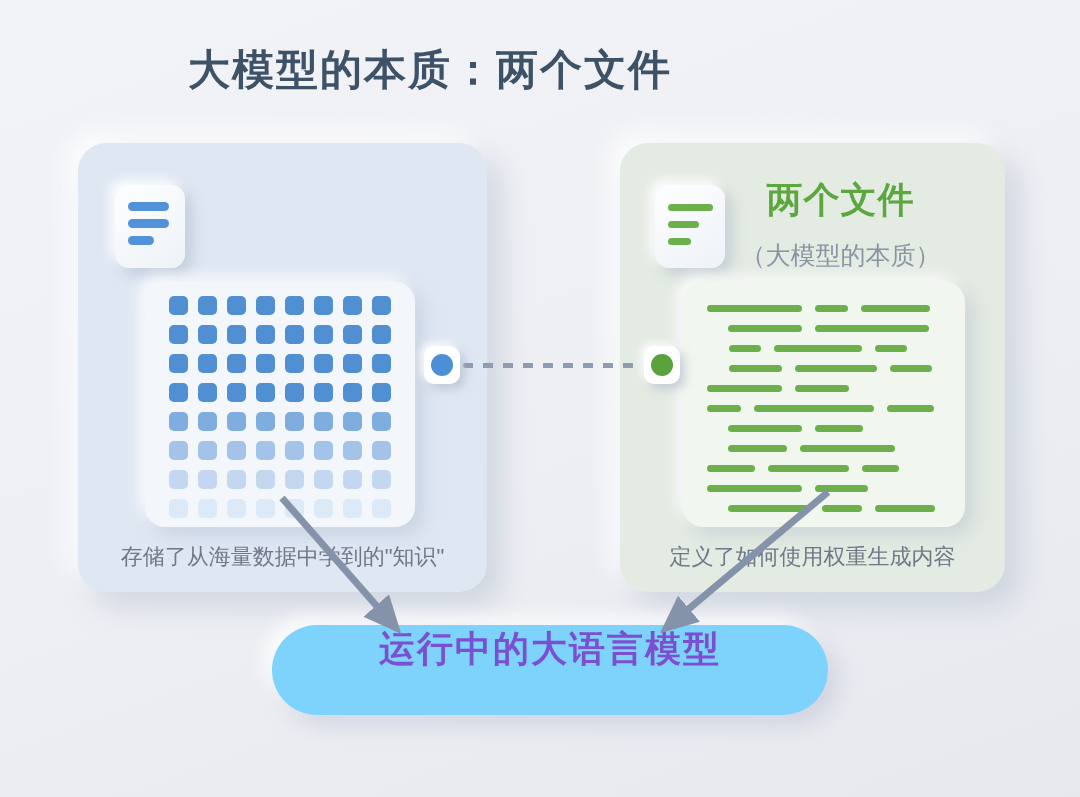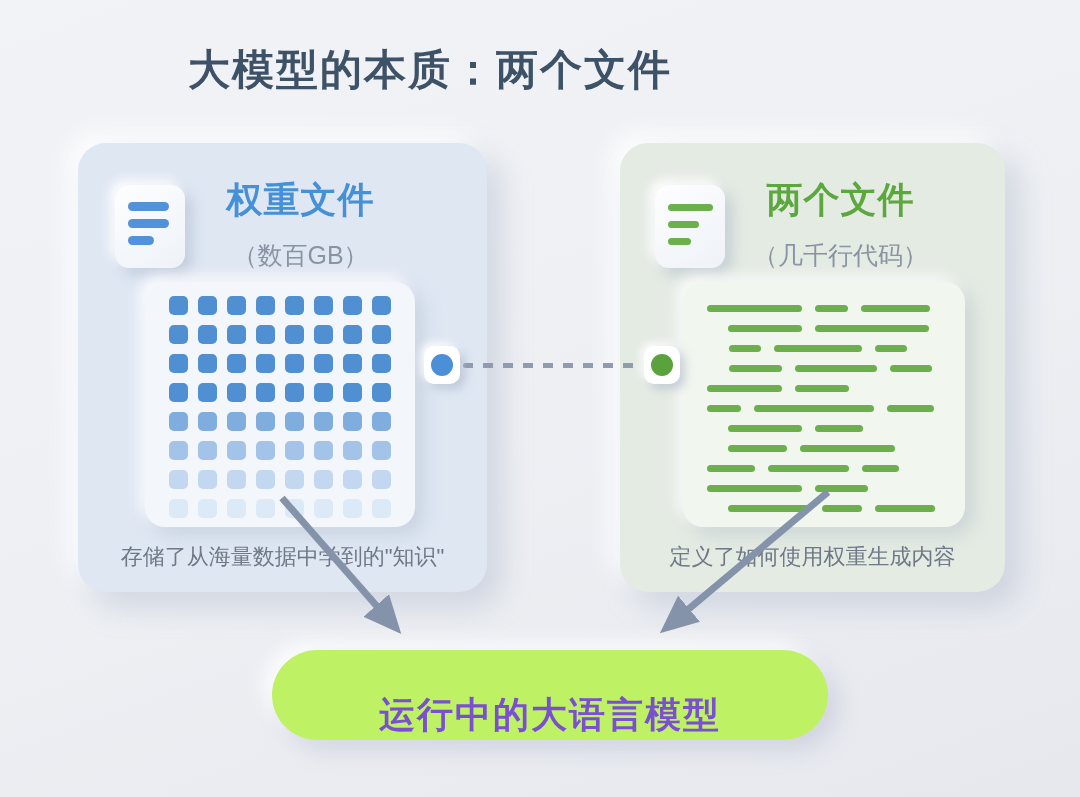--- a/index.html
+++ b/index.html
@@ -87,24 +87,24 @@
   .chip.left  .dot { background:#4b8fd6; }
   .chip.right .dot { background:#5aa33c; }
   .dash-line {
     position:absolute; left:463px; top:363px; width:178px; height:5px;
     background:repeating-linear-gradient(90deg,#8f9cb0 0 10px,transparent 10px 20px);
     border-radius:3px;
   }
 
   
   .llm-pill {
-    position:absolute; left:272px; top:650px; width:556px; height:90px;
-    background:#bef264; border-radius:45px;
+    position:absolute; left:272px; top:625px; width:556px; height:90px;
+    background:#7dd3fc; border-radius:45px;
     box-shadow:10px 10px 22px rgba(163,170,195,.35), -8px -8px 18px rgba(255,255,255,.9);
-    display:flex; align-items:flex-end; justify-content:center;
+    display:flex; align-items:flex-start; justify-content:center;
   }
   .llm-pill span { font-size:36px; font-weight:bold; color:#7a4fd0; letter-spacing:2px; }
 
   .version-bar {
     position:absolute; left:210px; top:744px; width:680px; height:46px;
     background:#fcf3d4; border-radius:14px;
     box-shadow:0 6px 14px rgba(170,170,160,.25);
     display:flex; align-items:center; justify-content:center;
   }
   .version-bar span { font-size:24px; font-weight:bold; color:#c9a43e; letter-spacing:1px; }
@@ -117,24 +117,20 @@
 <div class="canvas">
 
   <div class="page-title">大模型的本质：两个文件</div>
 
   <div class="card weights">
     <div class="icon-tile">
       <div class="icon-bar b1"></div>
       <div class="icon-bar b2"></div>
       <div class="icon-bar b3"></div>
     </div>
-    <div class="card-head">
-      <div class="card-title">权重文件</div>
-      <div class="card-subtitle">（数百GB）</div>
-    </div>
     <div class="inner-panel">
       <div class="weights-grid" id="weights-grid">
           <div class="cell" style="background: rgb(79, 143, 210);"></div>
           <div class="cell" style="background: rgb(79, 143, 210);"></div>
           <div class="cell" style="background: rgb(79, 143, 210);"></div>
           <div class="cell" style="background: rgb(79, 143, 210);"></div>
           <div class="cell" style="background: rgb(79, 143, 210);"></div>
           <div class="cell" style="background: rgb(79, 143, 210);"></div>
           <div class="cell" style="background: rgb(79, 143, 210);"></div>
           <div class="cell" style="background: rgb(79, 143, 210);"></div>
@@ -200,21 +196,21 @@
   </div>
 
   <div class="card code">
     <div class="icon-tile">
       <div class="icon-bar b1"></div>
       <div class="icon-bar b2"></div>
       <div class="icon-bar b3"></div>
     </div>
     <div class="card-head">
       <div class="card-title">两个文件</div>
-      <div class="card-subtitle">（几千行代码）</div>
+      <div class="card-subtitle">（大模型的本质）</div>
     </div>
     <div class="inner-panel">
       <div class="code-lines" id="code-lines">
           <div class="code-row" style="margin-left: 24px;">
             <div class="code-seg" style="width: 95px; background: rgb(108, 176, 75);"></div>
             <div class="code-seg" style="width: 33px; background: rgb(108, 176, 75);"></div>
             <div class="code-seg" style="width: 69px; background: rgb(108, 176, 75);"></div>
           </div>
           <div class="code-row" style="margin-left: 45px;">
             <div class="code-seg" style="width: 74px; background: rgb(108, 176, 75);"></div>

